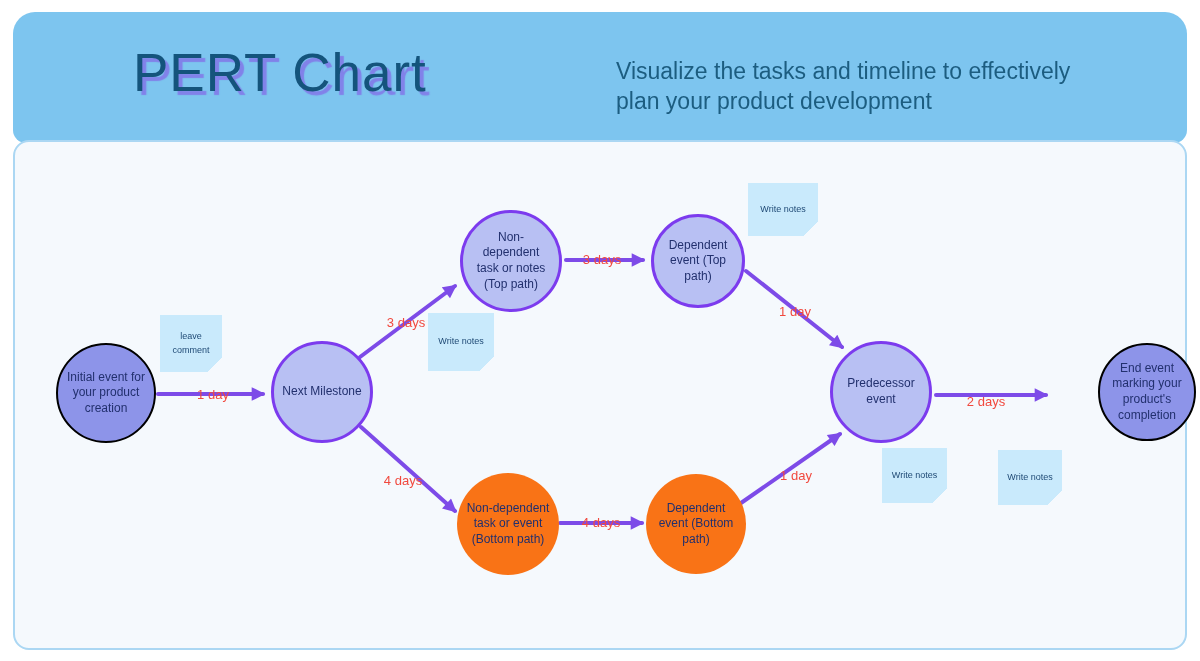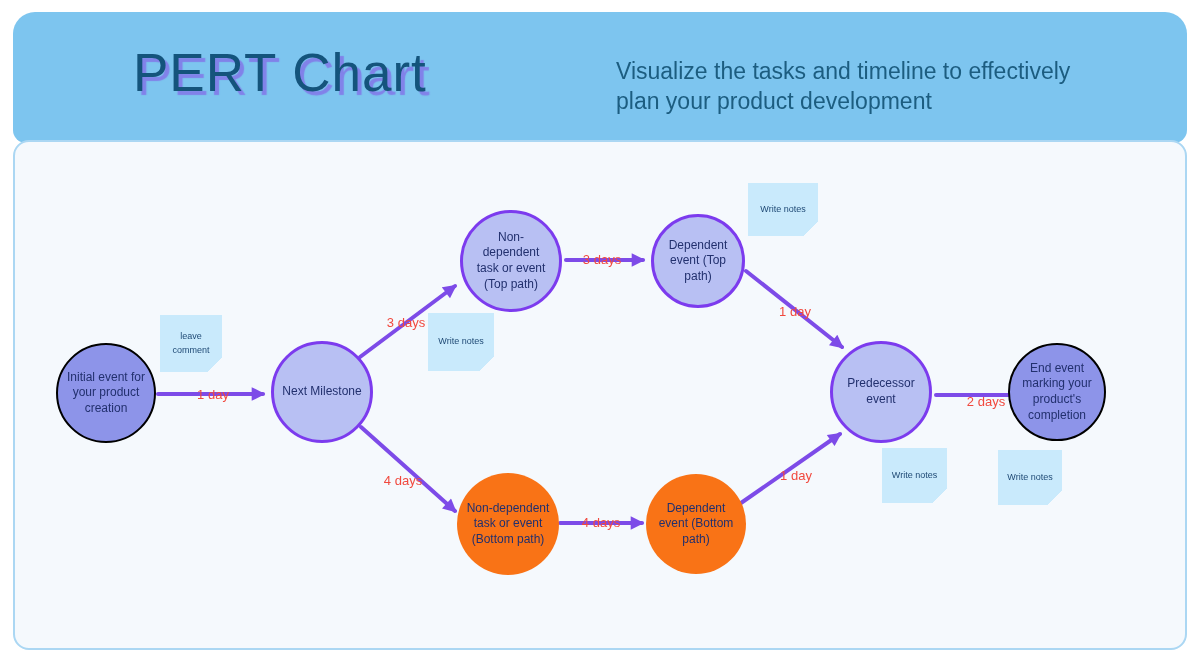--- a/index.html
+++ b/index.html
@@ -81,24 +81,24 @@
 <div class="edge-label" style="left: 213px; top: 394px;">1 day</div>
     <div class="edge-label" style="left: 406px; top: 322px;">3 days</div>
     <div class="edge-label" style="left: 602px; top: 259px;">3 days</div>
     <div class="edge-label" style="left: 795px; top: 311px;">1 day</div>
     <div class="edge-label" style="left: 403px; top: 480px;">4 days</div>
     <div class="edge-label" style="left: 601px; top: 522px;">4 days</div>
     <div class="edge-label" style="left: 796px; top: 475px;">1 day</div>
     <div class="edge-label" style="left: 986px; top: 394px; margin-top: 7px;">2 days</div>
     <div class="node dark" style="left: 56px; top: 343px; width: 100px; height: 100px;">Initial event for your product creation</div>
     <div class="node light" style="left: 271px; top: 341px; width: 102px; height: 102px;">Next Milestone</div>
-    <div class="node light" style="left: 460px; top: 210px; width: 102px; height: 102px;">Non-dependent task or event (Top path)</div>
+    <div class="node light" style="left: 460px; top: 210px; width: 102px; height: 102px;">Non-dependent task or notes (Top path)</div>
     <div class="node light" style="left: 651px; top: 214px; width: 94px; height: 94px;">Dependent event (Top path)</div>
     <div class="node plain" style="left: 457px; top: 473px; width: 102px; height: 102px;">Non-dependent task or event (Bottom path)</div>
     <div class="node plain" style="left: 646px; top: 474px; width: 100px; height: 100px;">Dependent event (Bottom path)</div>
     <div class="node light" style="left: 830px; top: 341px; width: 102px; height: 102px;">Predecessor event</div>
-    <div class="node dark" style="left: 1008px; top: 343px; width: 98px; height: 98px;">End event marking your product's completion</div>
+    <div class="node dark" style="left: 1098px; top: 343px; width: 98px; height: 98px;">End event marking your product's completion</div>
     <div class="note" style="left: 160px; top: 315px; width: 62px; height: 57px;">leave comment</div>
     <div class="note" style="left: 428px; top: 313px; width: 66px; height: 58px;">Write notes</div>
     <div class="note" style="left: 748px; top: 183px; width: 70px; height: 53px;">Write notes</div>
     <div class="note" style="left: 882px; top: 448px; width: 65px; height: 55px;">Write notes</div>
     <div class="note" style="left: 998px; top: 450px; width: 64px; height: 55px;">Write notes</div>
   </div>
 
 </body></html>

